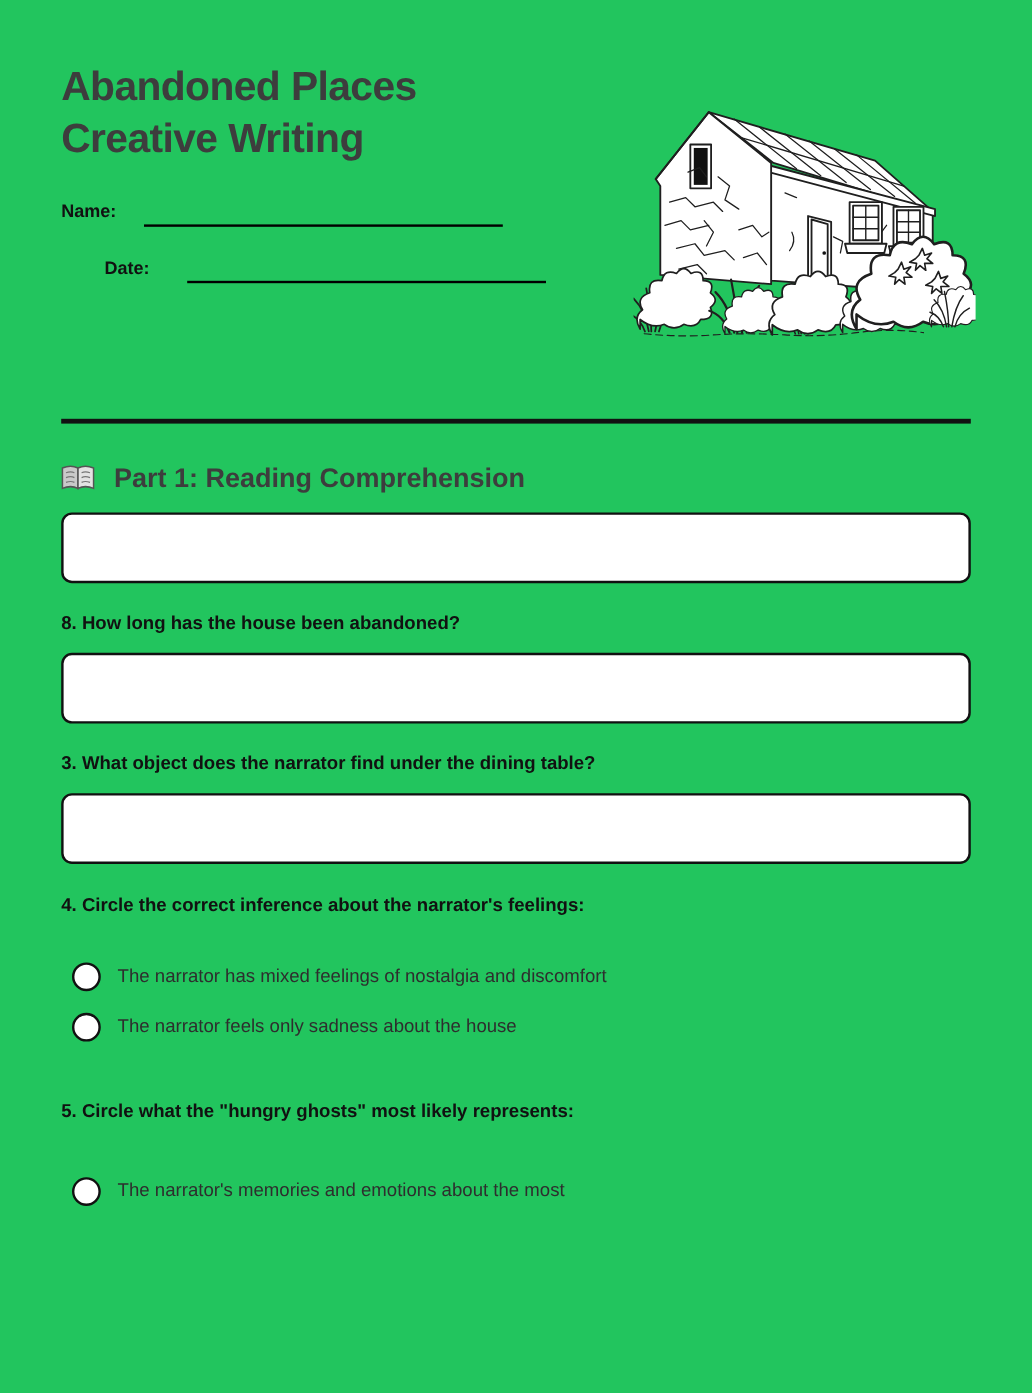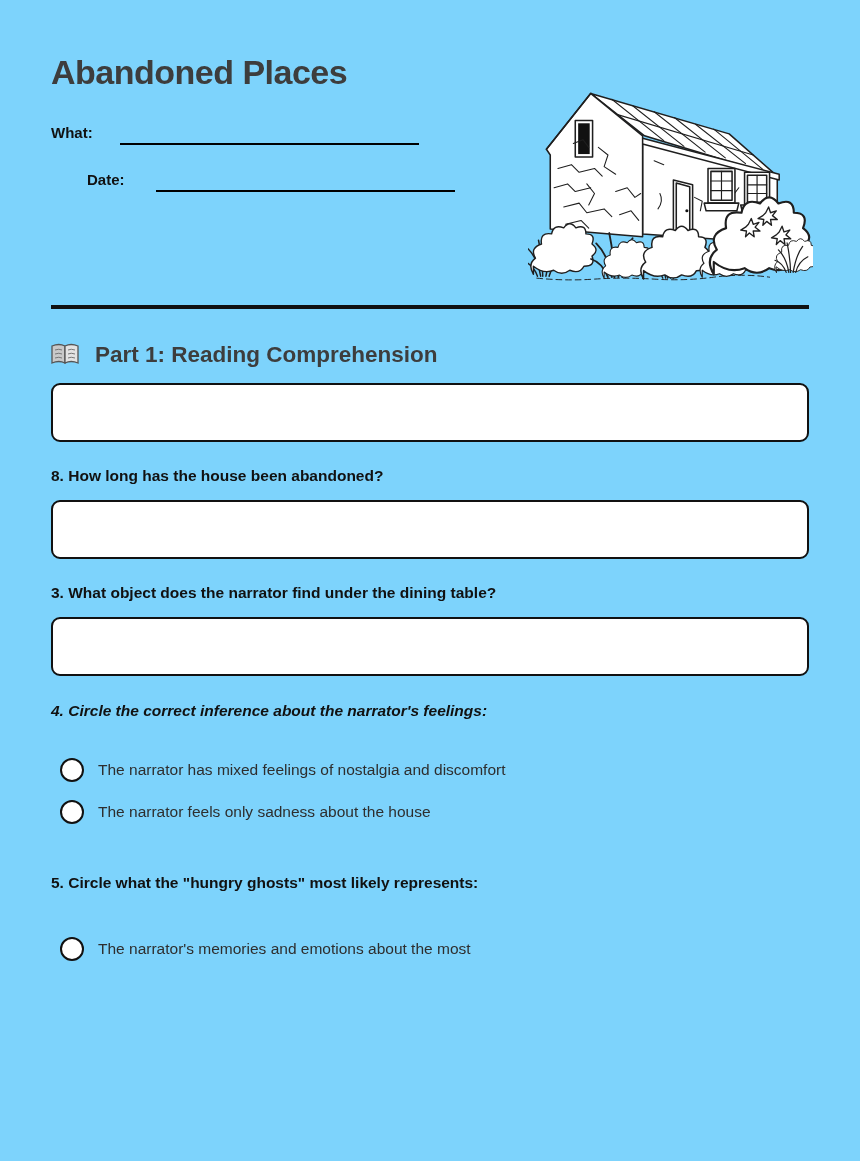--- a/index.html
+++ b/index.html
@@ -1,20 +1,20 @@
 <!DOCTYPE html>
 <html><head>
 <meta charset="utf-8">
 <style>
   * { box-sizing: border-box; }
   html,body { margin:0; padding:0; background:#ffffff; }
   .page {
     position: relative;
     width: 860px; height: 1161px;
-    background: #7dd3fc;
+    background: #22c55e;
     font-family: "Liberation Sans", sans-serif;
     color: #161616;
     overflow: hidden;
   }
   .content { padding: 0 51px; }
 
   h1.title {
     margin: 0; padding-top: 50px;
     font-size: 34px; line-height: 1.3; font-weight: 700;
     color: #3d3d3d; letter-spacing: -0.5px;
@@ -36,21 +36,21 @@
   .divider { height: 4px; background: #111; margin-top: 113px; }
 
   .part-heading {
     margin-top: 33px; font-size: 22.5px; font-weight: 700; color: #3d3d3d;
     display: flex; align-items: center; gap: 16px;
   }
   .book-icon { width: 28px; height: 24px; flex: 0 0 auto; }
 
   .q-label { margin-top: 25px; font-size: 15.5px; font-weight: 700; color: #111; }
   .q-label.first { margin-top: 27px; }
-  .q-label.q4 { margin-top: 26px; font-style: italic; }
+  .q-label.q4 { margin-top: 26px; }
   .q-label.q5 { margin-top: 50px; }
 
   .answer-box {
     display: block; margin-top: 15px; width: 100%; height: 59px;
     border: 2.5px solid #111; border-radius: 9px;
     resize: none; font-family: inherit; font-size: 15px; color: #161616;
     padding: 8px 12px; outline: none; background: #fff;
   }
 
   .options { margin-top: 38px; }
@@ -155,24 +155,25 @@
         <use href="#bushp" transform="translate(276,200) scale(0.7)" fill="#fff"></use>
         <use href="#grass" transform="translate(268,200) scale(0.9)"></use>
       </g>
     </svg>
   </div>
 
   <div class="content">
 
     <h1 class="title">
       <span>Abandoned Places</span>
+      <span>Creative Writing</span>
     </h1>
 
     <div class="field-row">
-      <span class="field-label">What:</span>
+      <span class="field-label">Name:</span>
       <input class="line-input" type="text" value="" style="">
     </div>
 
     <div class="field-row date">
       <span class="field-label">Date:</span>
       <input class="line-input" type="text" value="" style="">
     </div>
 
     <div class="divider"></div>
 

